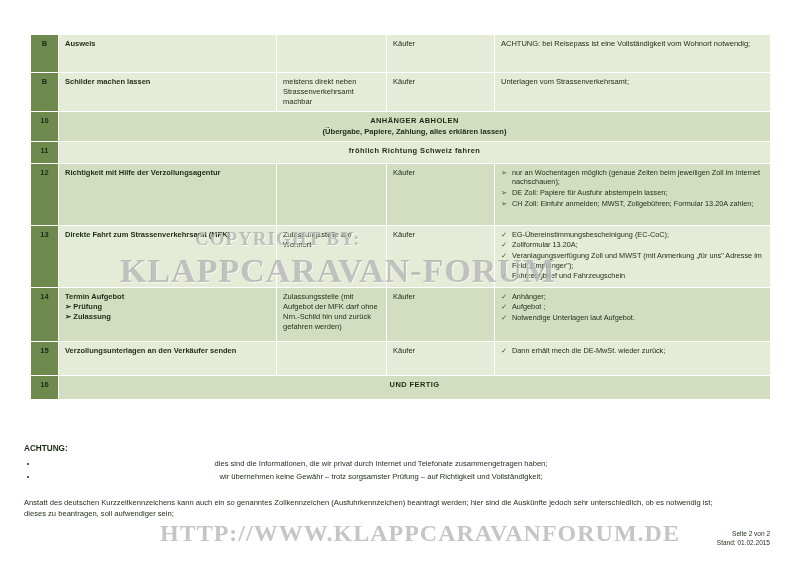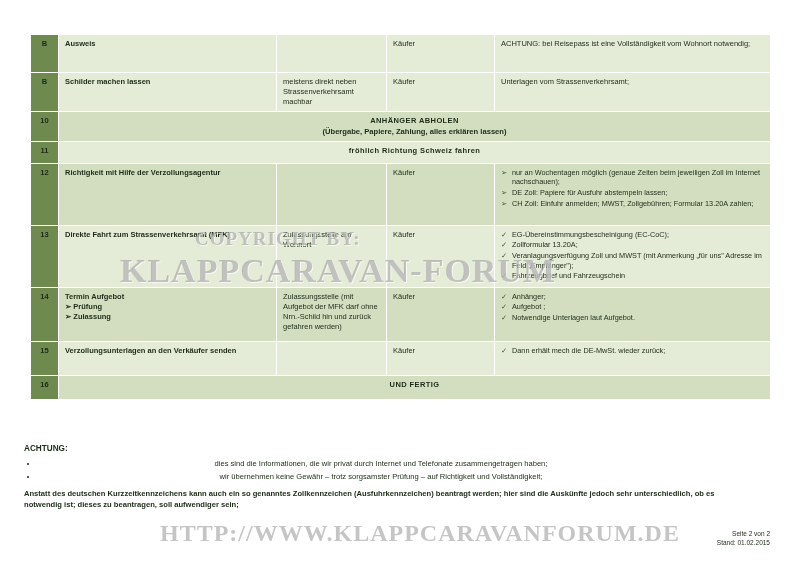--- a/index.html
+++ b/index.html
@@ -114,21 +114,21 @@
     left:24px;
     top:443px;
     width:700px;
     font-size:7.6px;
     color:#1d2b17;
     line-height:1.45;
   }
   .notes .hd{font-weight:bold;font-size:8.2px;margin-bottom:3px;}
   .notes ul{margin:0 0 0 14px;padding:0;text-align:center;}
   .notes ul li{margin-bottom:2px;}
-  .para{margin-top:6px;line-height:1.5;font-weight:bold;}
+  .para{margin-top:15px;line-height:1.5;}
   .pagefoot{
     position:absolute;
     right:30px;
     top:529px;
     text-align:right;
     font-size:6.5px;
     color:#1d2b17;
     line-height:1.4;
   }
 </style>

